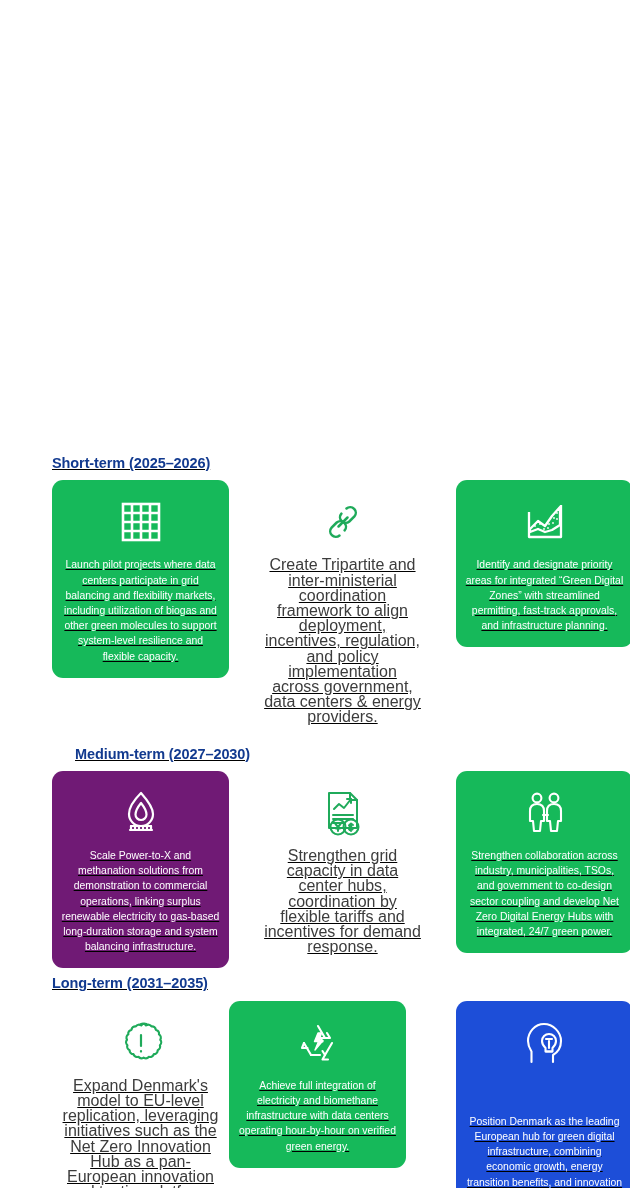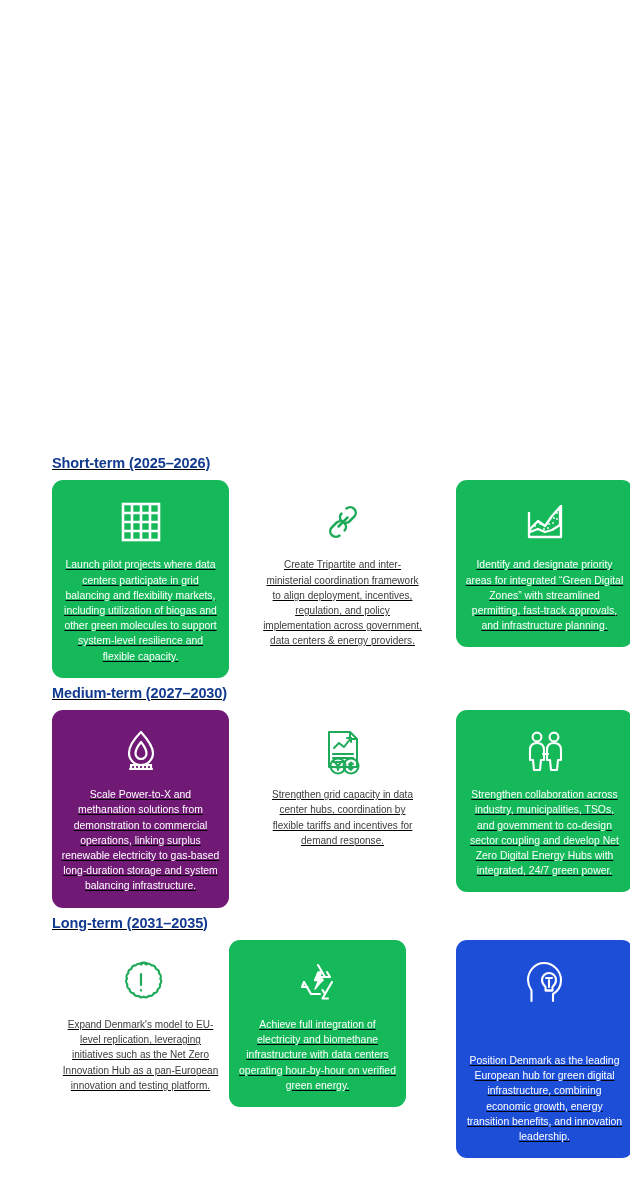--- a/index.html
+++ b/index.html
@@ -78,21 +78,21 @@
     margin-bottom: 9px;
   }
 
   .card-text {
     font-size: 10.4px;
     line-height: 15.2px;
     text-align: center;
     letter-spacing: 0.01px;
   }
   .card.filled .card-text { color: #ffffff; }
-  .card.plain  .card-text { color: #3c3c3c; font-size: 10px; }
+  .card.plain  .card-text { color: #3c3c3c; font-size: 16px; }
 
   svg { display: block; }
 </style>
 </head>
 <body>
 
 <div id="page" style="background: rgb(255, 255, 255);">
 
   <div class="roadmap">
 
@@ -158,21 +158,21 @@
               </svg>
             </div>
             <div class="card-text" style="color: rgb(255, 255, 255);">Identify and designate priority areas for integrated “Green Digital Zones” with streamlined permitting, fast-track approvals, and infrastructure planning.</div>
           </div>
         </div>
 
       </div>
     </div>
 
     <div class="section">
-      <div class="section-heading" style="color: rgb(18, 58, 143);">Medium-term (2027–2030)</div>
+      <div class="section-heading" style="color: rgb(18, 58, 143); margin-left: 23px;">Medium-term (2027–2030)</div>
 
       <div class="row">
 
         <div class="cell spacer-left">
           <div class="card filled" style="background: #701a75;">
             <div class="icon-wrap">
               <svg width="46" height="48" viewBox="0 0 46 48">
                 <g fill="none" stroke="#ffffff" stroke-width="2.2" stroke-linejoin="round" stroke-linecap="round">
                   <path d="M23 4 C14 13 11 19 11 25 a12 12 0 0 0 24 0 C35 19 31 13 23 4 Z"></path>
                   <path d="M23 14 C19 19 17.5 22 17.5 25.5 a5.5 5.5 0 0 0 11 0 C28.5 22 27 19 23 14 Z"></path>

